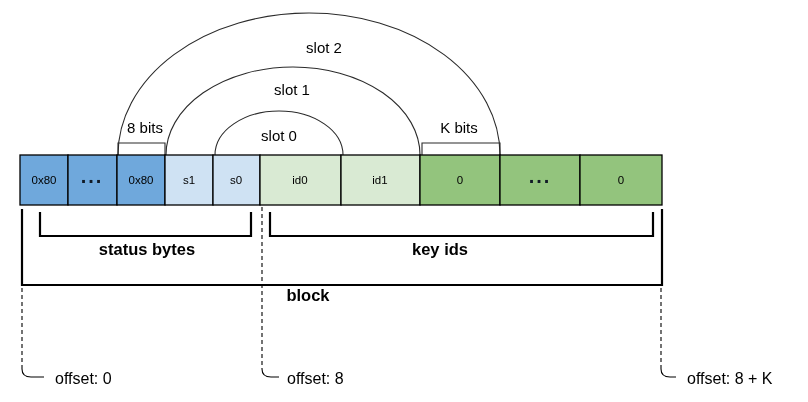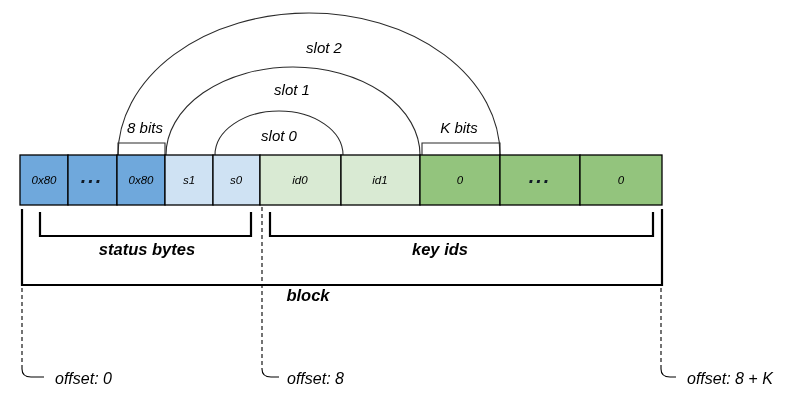--- a/index.html
+++ b/index.html
@@ -1,19 +1,18 @@
 <!DOCTYPE html>
 <html><head>
 <meta charset="utf-8">
 <style>
   html,body { margin:0; padding:0; background:#ffffff; }
   .canvas {
     position:relative; width:808px; height:402px; background:#ffffff;
     font-family:"Liberation Sans", sans-serif;
-    font-style:italic;
   }
   svg { display:block; }
   svg text {
     font-family:"Liberation Sans", sans-serif;
     fill:#000000;
   }
   .arc-line    { fill:none; stroke:#2b2b2b; stroke-width:1.1; }
   .bit-bracket { fill:none; stroke:#2b2b2b; stroke-width:1.1; }
   .cell-rect   { stroke:#000000; stroke-width:1.3; }
   .cell-label  { font-size:11.5px; text-anchor:middle; }

